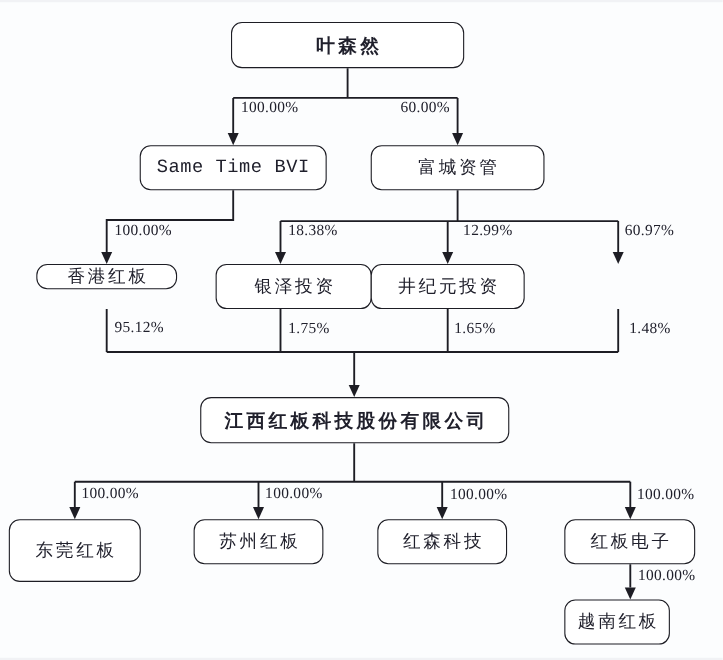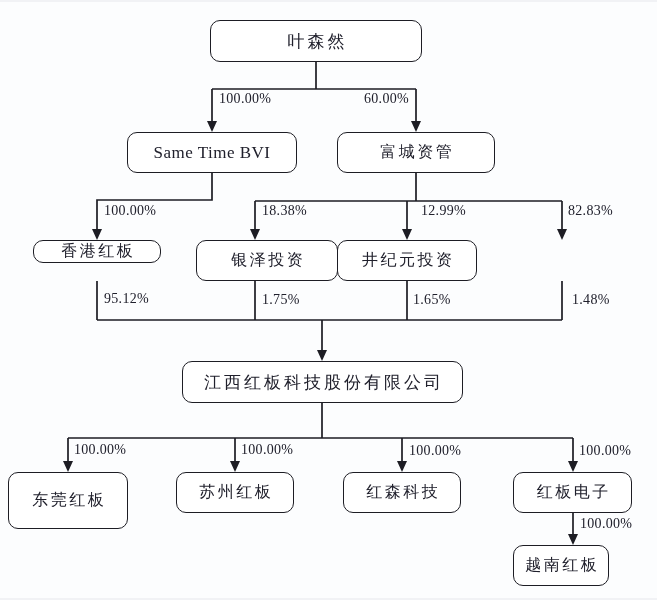--- a/index.html
+++ b/index.html
@@ -42,24 +42,24 @@
     border-radius: 10px;
     background: var(--box-bg);
     display: flex;
     align-items: center;
     justify-content: center;
     font-size: 16px;
     color: var(--text-color);
     letter-spacing: 2.5px;
     text-indent: 2.5px; 
     white-space: nowrap;
-    font-family: Liberation Serif, serif;
+    font-family: Liberation Mono, monospace;
   }
   .node.primary {
-    font-weight: normal;
+    font-weight: bold;
     font-size: 17px;
     letter-spacing: 3px;
     text-indent: 3px;
     font-family: "Liberation Sans", "DejaVu Sans", sans-serif;
   }
   .node.en {
     letter-spacing: 0.5px;
     text-indent: 0;
     font-size: 17px;
   }
@@ -133,21 +133,21 @@
   <div class="edge-label" style="left:219px;top:89px">100.00%</div>
 
   <div class="edge-label" style="left:364px;top:89px">60.00%</div>
 
   <div class="edge-label" style="left:104px;top:201px">100.00%</div>
 
   <div class="edge-label" style="left:262px;top:201px">18.38%</div>
 
   <div class="edge-label" style="left:421px;top:201px">12.99%</div>
 
-  <div class="edge-label" style="left:568px;top:201px">82.83%</div>
+  <div class="edge-label" style="left:568px;top:201px">60.97%</div>
 
   <div class="edge-label" style="left:104px;top:289px">95.12%</div>
 
   <div class="edge-label" style="left:262px;top:290px">1.75%</div>
 
   <div class="edge-label" style="left:413px;top:290px">1.65%</div>
 
   <div class="edge-label" style="left:572px;top:290px">1.48%</div>
 
   <div class="edge-label" style="left:74px;top:440px">100.00%</div>

